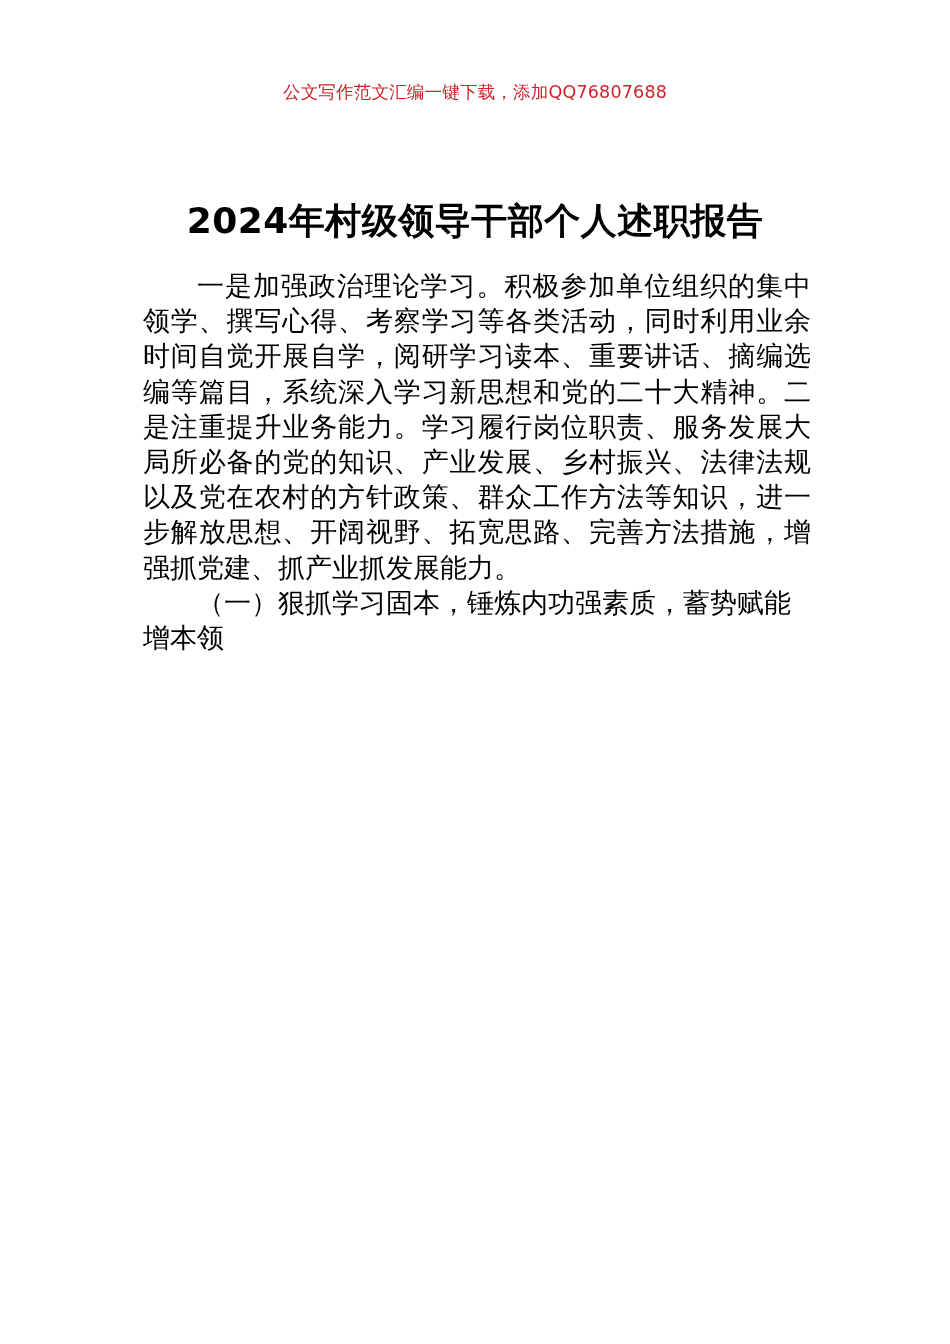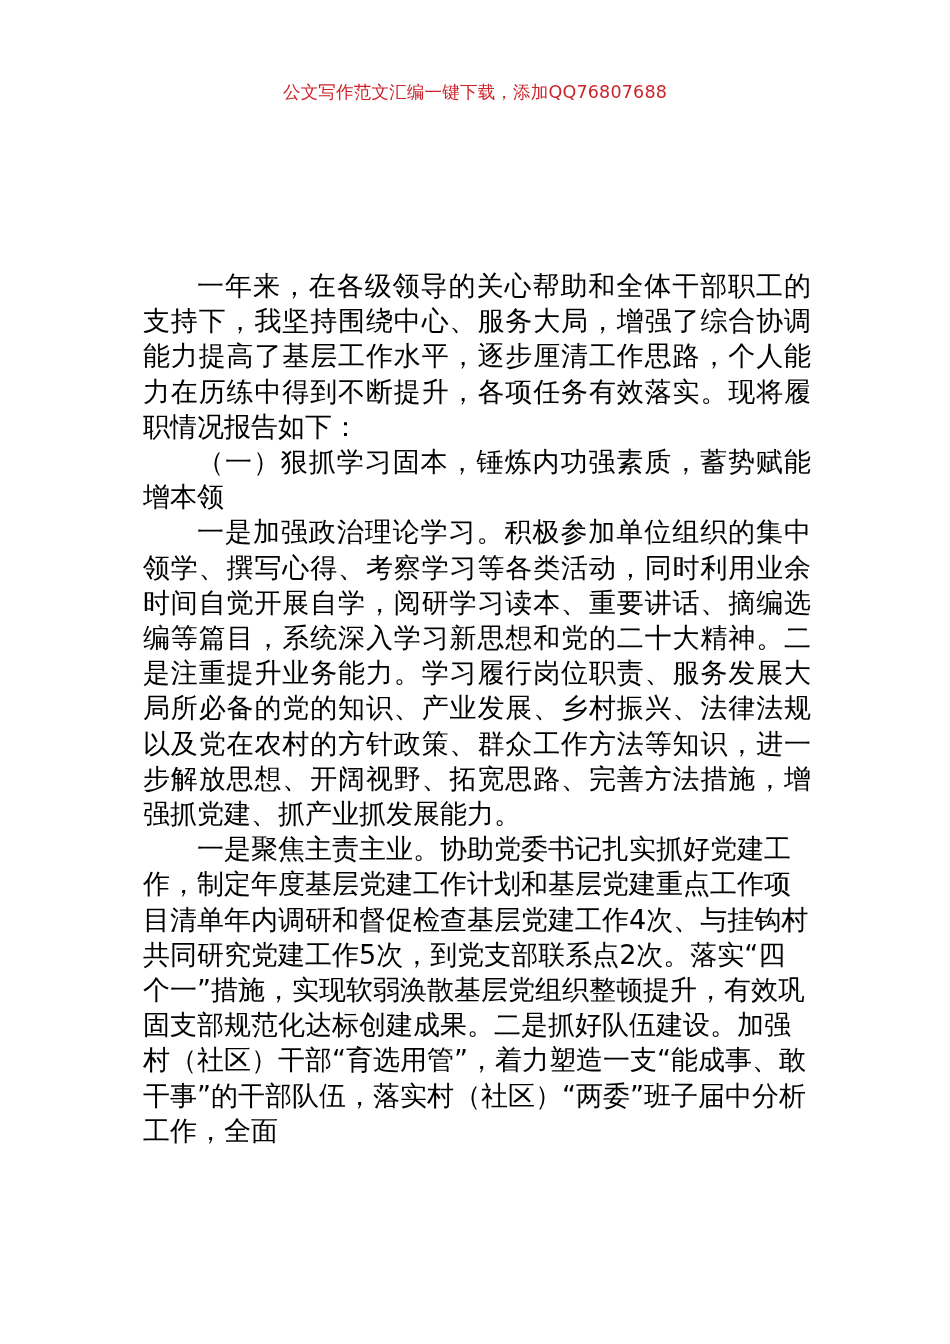--- a/index.html
+++ b/index.html
@@ -68,21 +68,20 @@
     text-align: left;
   }
 </style>
 </head>
 <body style="background: rgb(255, 255, 255);">
 
 <div class="page">
 
   <div class="promo-header" style="color: rgb(204, 34, 41);">公文写作范文汇编一键下载，添加QQ76807688</div>
 
+  <h1 class="doc-title">2024年村级领导干部个人述职报告</h1>
 
   <div class="body-block">
-    <p class="para">一年来，在各级领导的关心帮助和全体干部职工的支持下，我坚持围绕中心、服务大局，增强了综合协调能力提高了基层工作水平，逐步厘清工作思路，个人能力在历练中得到不断提升，各项任务有效落实。现将履职情况报告如下：</p>
+    <p class="para">一是加强政治理论学习。积极参加单位组织的集中领学、撰写心得、考察学习等各类活动，同时利用业余时间自觉开展自学，阅研学习读本、重要讲话、摘编选编等篇目，系统深入学习新思想和党的二十大精神。二是注重提升业务能力。学习履行岗位职责、服务发展大局所必备的党的知识、产业发展、乡村振兴、法律法规以及党在农村的方针政策、群众工作方法等知识，进一步解放思想、开阔视野、拓宽思路、完善方法措施，增强抓党建、抓产业抓发展能力。</p>
     <p class="para">（一）狠抓学习固本，锤炼内功强素质，蓄势赋能增本领</p>
-    <p class="para">一是加强政治理论学习。积极参加单位组织的集中领学、撰写心得、考察学习等各类活动，同时利用业余时间自觉开展自学，阅研学习读本、重要讲话、摘编选编等篇目，系统深入学习新思想和党的二十大精神。二是注重提升业务能力。学习履行岗位职责、服务发展大局所必备的党的知识、产业发展、乡村振兴、法律法规以及党在农村的方针政策、群众工作方法等知识，进一步解放思想、开阔视野、拓宽思路、完善方法措施，增强抓党建、抓产业抓发展能力。</p>
-    <p class="para">一是聚焦主责主业。协助党委书记扎实抓好党建工作，制定年度基层党建工作计划和基层党建重点工作项目清单年内调研和督促检查基层党建工作4次、与挂钩村共同研究党建工作5次，到党支部联系点2次。落实“四个一”措施，实现软弱涣散基层党组织整顿提升，有效巩固支部规范化达标创建成果。二是抓好队伍建设。加强村（社区）干部“育选用管”，着力塑造一支“能成事、敢干事”的干部队伍，落实村（社区）“两委”班子届中分析工作，全面</p>
   </div>
 
 </div>
 
 </body></html>

